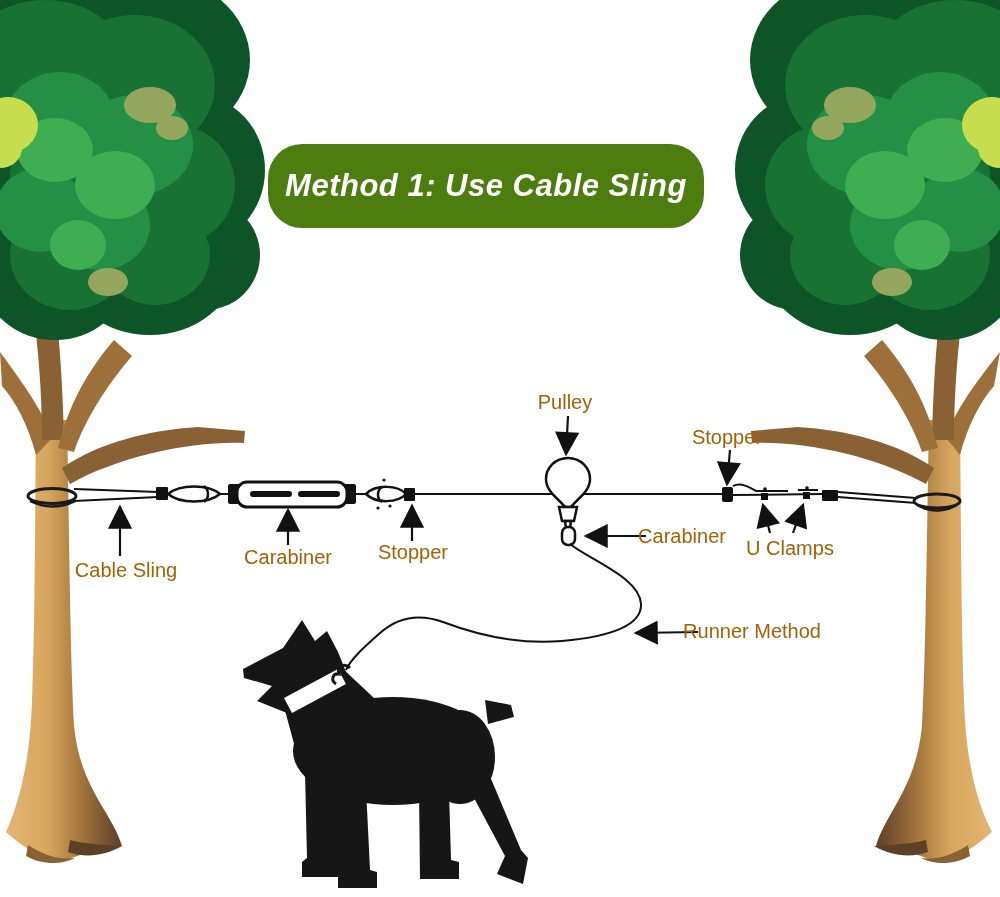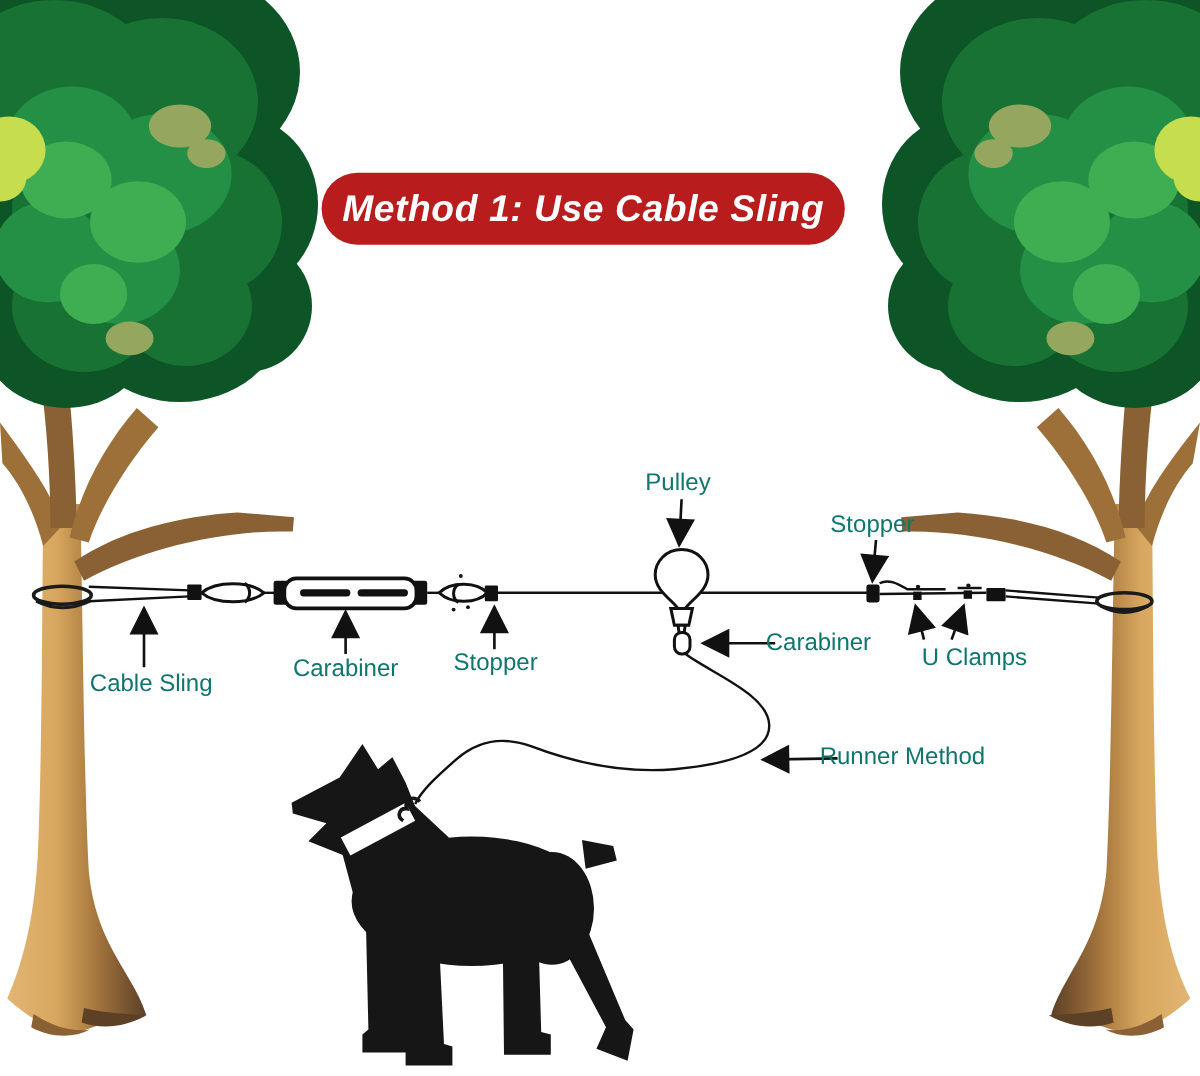--- a/index.html
+++ b/index.html
@@ -1,22 +1,22 @@
 <!DOCTYPE html>
 <html><head>
 <meta charset="utf-8">
 <style>
   html,body{margin:0;padding:0;background:#ffffff;}
   .scene{position:relative;width:1000px;height:897px;background:#ffffff;overflow:hidden;
          font-family:"Liberation Sans",sans-serif;}
   .scene svg{position:absolute;left:0;top:0;}
-  .banner{position:absolute;left:268px;top:144px;width:436px;height:60px;border-radius:34px;
-          background:#b91c1c;display:flex;align-items:center;justify-content:center;}
+  .banner{position:absolute;left:268px;top:144px;width:436px;height:84px;border-radius:34px;
+          background:#4d7c0f;display:flex;align-items:center;justify-content:center;}
   .banner span{color:#ffffff;font-size:31px;font-weight:bold;font-style:italic;letter-spacing:.5px;}
-  .lbl{position:absolute;transform:translate(-50%,-50%);font-size:20px;color:#0f766e;
+  .lbl{position:absolute;transform:translate(-50%,-50%);font-size:20px;color:#a16207;
        white-space:nowrap;line-height:1;}
 </style>
 </head>
 <body>
 
 <div class="scene">
 
 <svg width="1000" height="897" viewBox="0 0 1000 897">
   <defs>
     <marker id="ah" viewBox="0 0 10 10" refX="9" refY="5" markerWidth="13" markerHeight="11" orient="auto">
@@ -243,15 +243,15 @@
   <div class="banner">
     <span>Method 1: Use Cable Sling</span>
   </div>
 
   <div class="lbl" style="left:565px;top:402px;">Pulley</div>
   <div class="lbl" style="left:727px;top:437px;">Stopper</div>
   <div class="lbl" style="left:126px;top:570px;">Cable Sling</div>
   <div class="lbl" style="left:288px;top:557px;">Carabiner</div>
   <div class="lbl" style="left:413px;top:552px;">Stopper</div>
   <div class="lbl" style="left:682px;top:536px;">Carabiner</div>
-  <div class="lbl" style="left:812px;top:548px;">U Clamps</div>
+  <div class="lbl" style="left:790px;top:548px;">U Clamps</div>
   <div class="lbl" style="left:752px;top:631px;">Runner Method</div>
 </div>
 
 </body></html>

